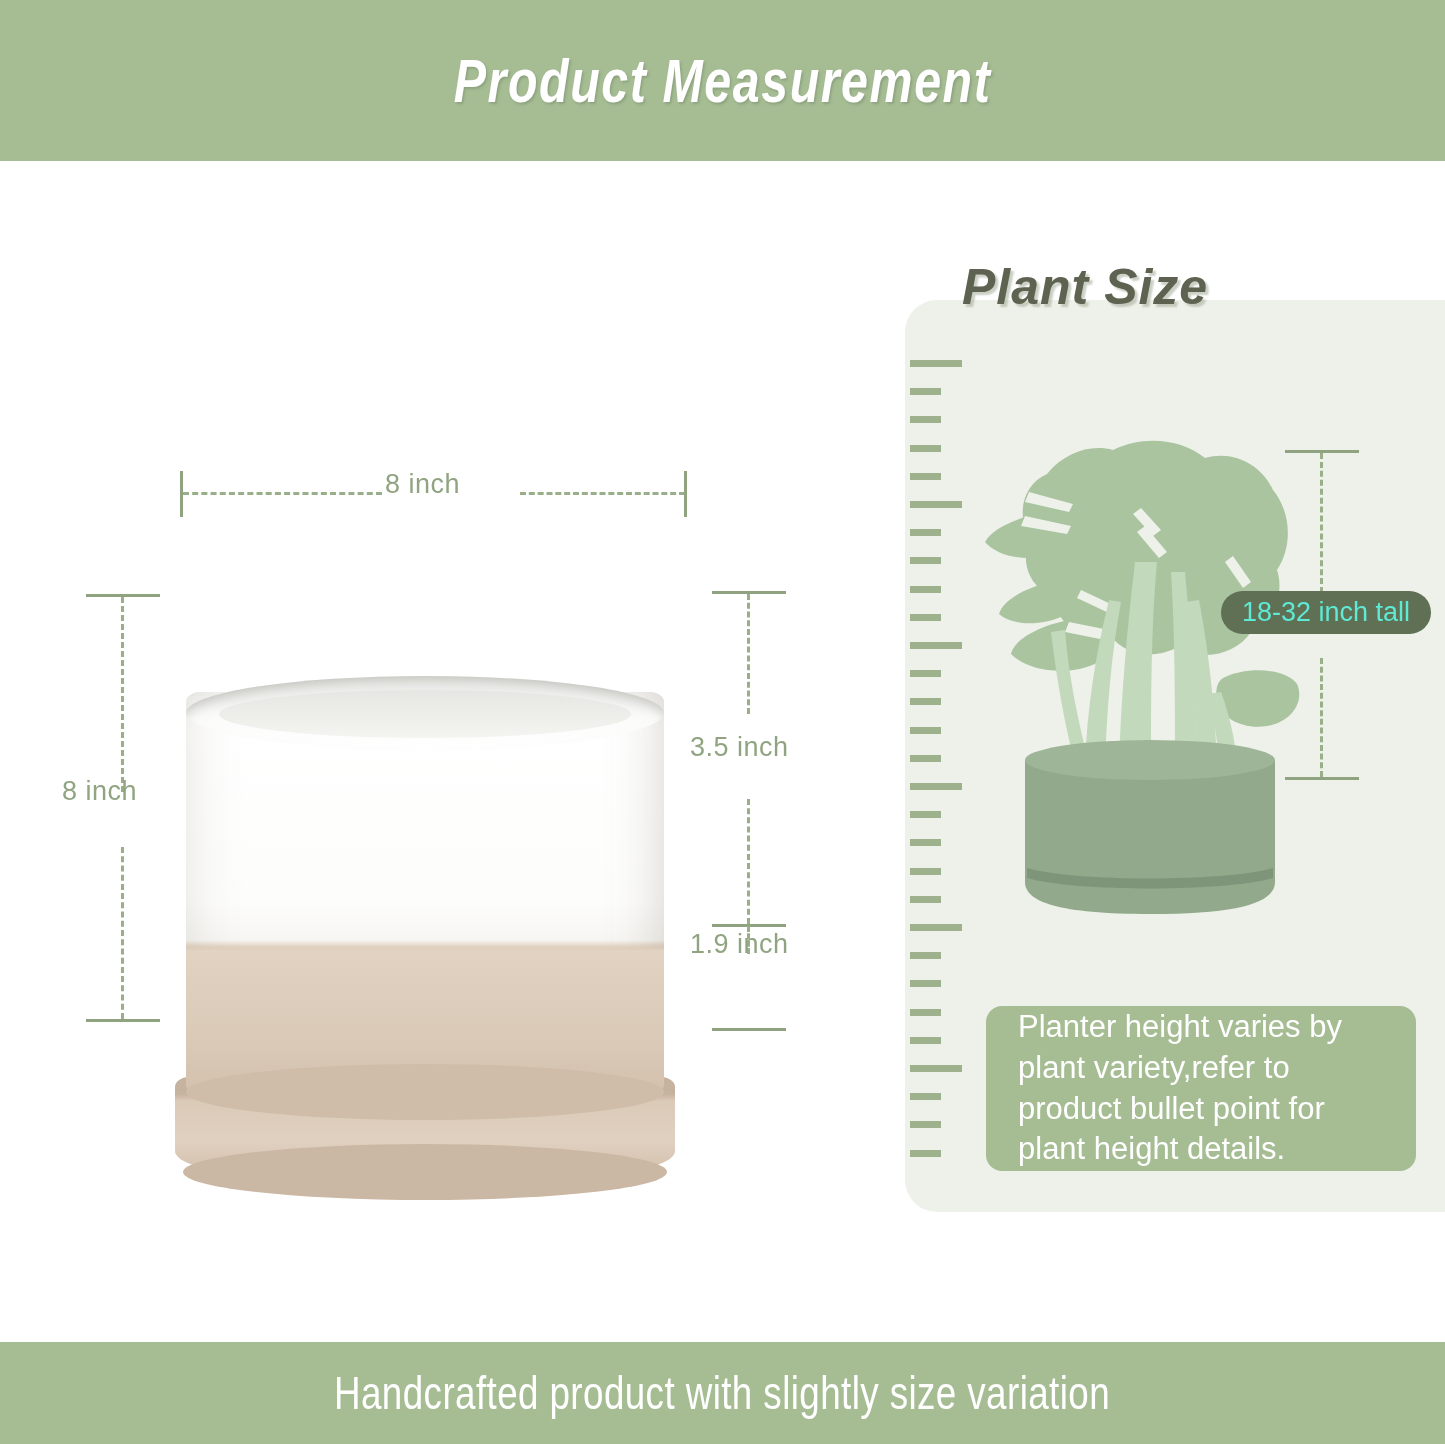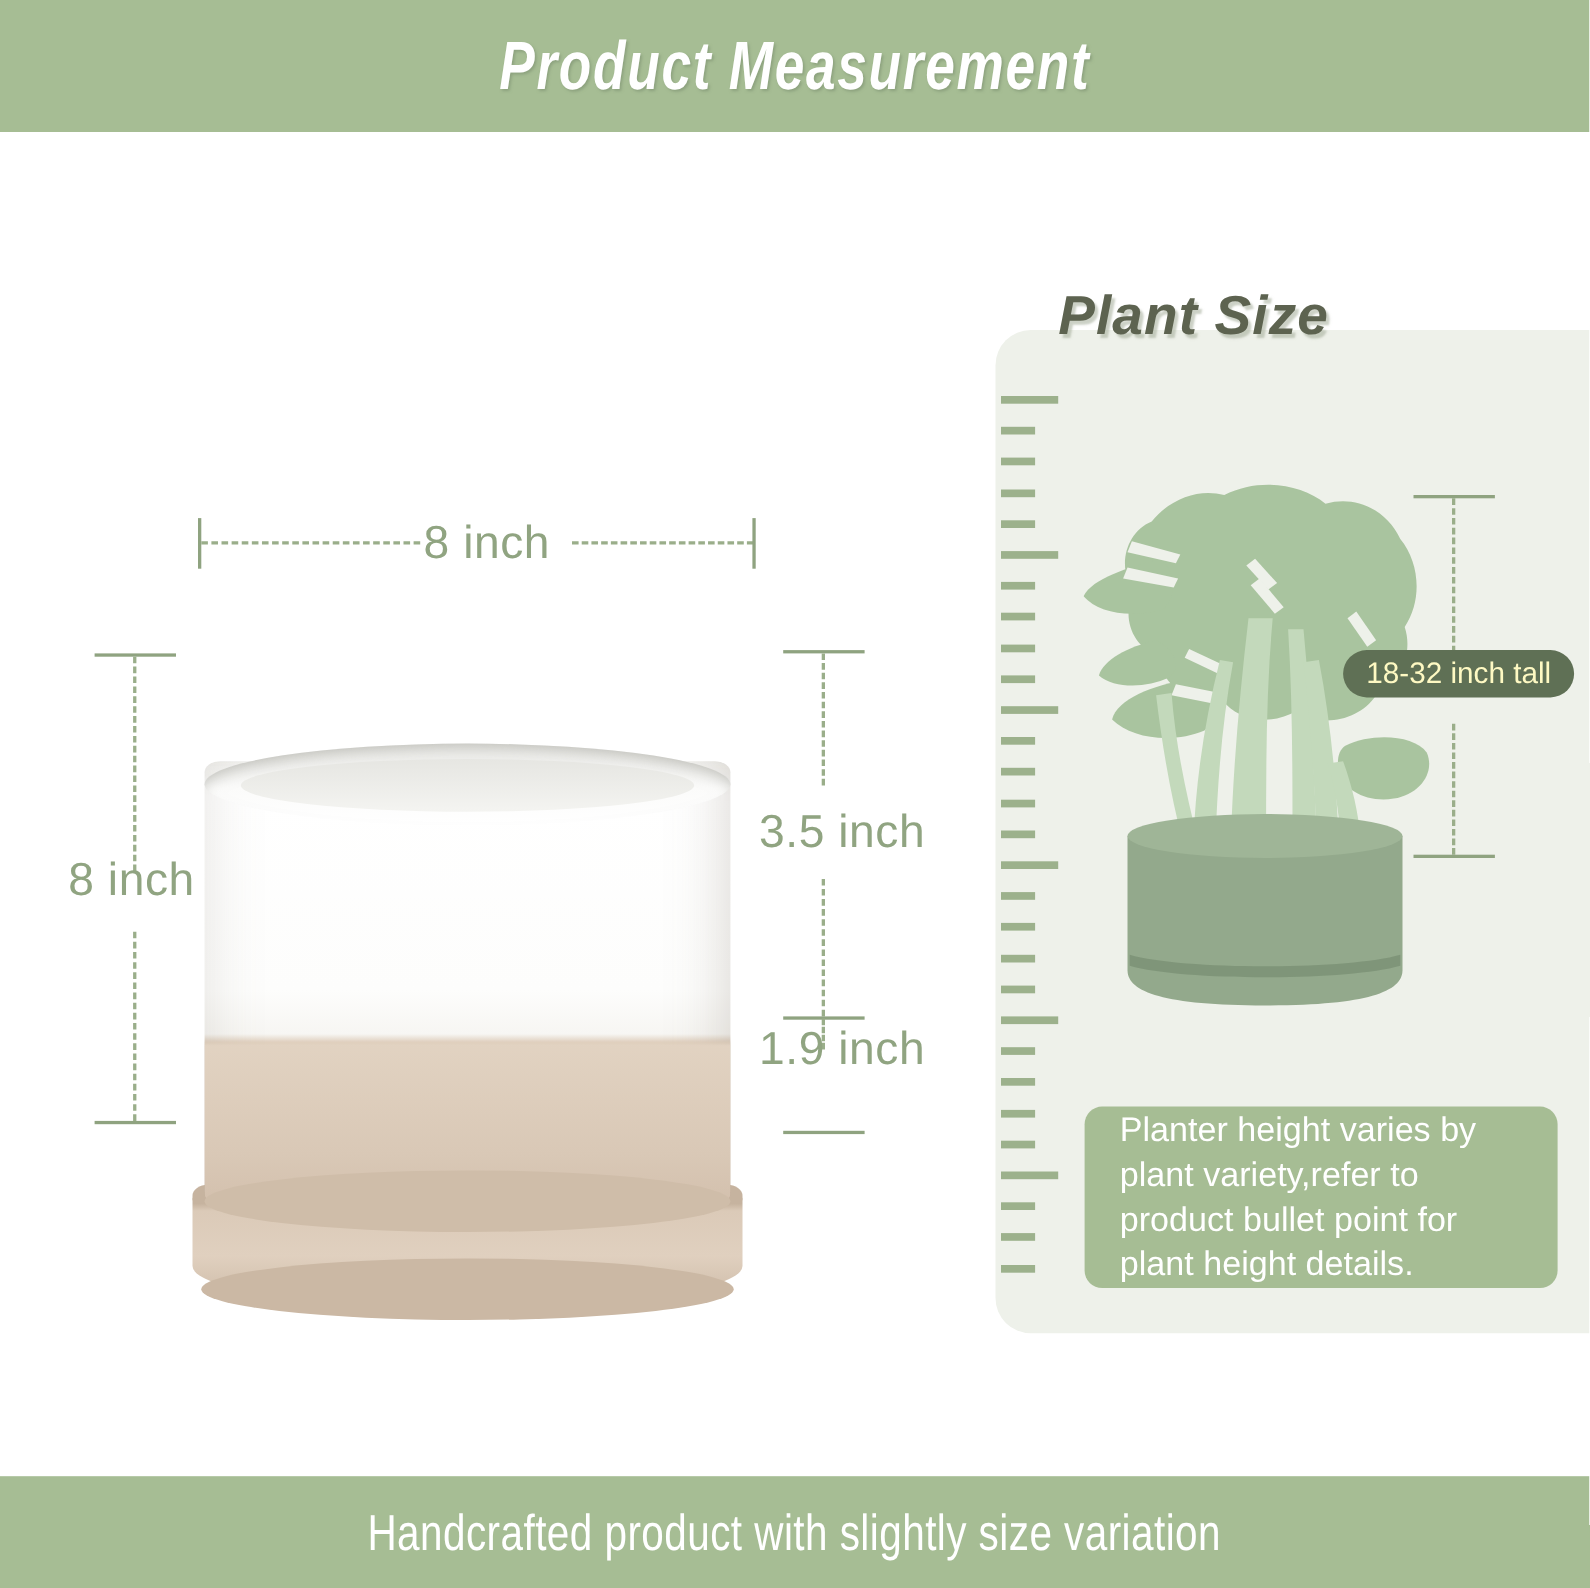--- a/index.html
+++ b/index.html
@@ -11,21 +11,21 @@
     position:relative;
   }
 
   
   .banner{
     position:absolute;left:0;width:1445px;
     display:flex;align-items:center;justify-content:center;
     color:#ffffff;
     background:#a6bd94;
   }
-  #top-banner{top:0;height:120px;}
+  #top-banner{top:0;height:161px;}
   #top-banner .txt{
     font-size:62px;font-weight:700;font-style:italic;
     letter-spacing:2px;
     transform:scaleX(.78);
     white-space:nowrap;
     text-shadow:2px 2px 3px rgba(120,140,110,.55);
   }
   #bottom-banner{top:1342px;height:102px;}
   #bottom-banner .txt{
     font-size:46px;font-weight:400;
@@ -33,21 +33,21 @@
     white-space:nowrap;
     letter-spacing:.5px;
   }
 
   
   #left-panel{position:absolute;left:0;top:139px;width:900px;height:1203px;}
 
   .dim-label{
     position:absolute;
     color:#90a481;
-    font-size:42px;
+    font-size:27px;
     font-weight:300;
     white-space:nowrap;
     letter-spacing:.5px;
   }
 
   
   .hdash{
     position:absolute;height:0;
     border-top:3px dashed #9aae8a;
   }
@@ -144,21 +144,21 @@
   .tick.minor{width:31px;}
 
   
   #plant-illus{position:absolute;left:985px;top:430px;width:330px;height:510px;}
   #plant-svg{position:absolute;left:0;top:0;}
 
   
   #height-badge{
     position:absolute;left:1221px;top:591px;
     height:43px;padding:0 21px;
-    background:#5f7055;color:#fef9c3;
+    background:#5f7055;color:#5eead4;
     border-radius:22px;
     display:flex;align-items:center;
     font-size:27px;white-space:nowrap;
   }
 
   
   #plant-dim{position:absolute;left:1285px;top:450px;width:80px;height:330px;}
 
   
   #info-box{

